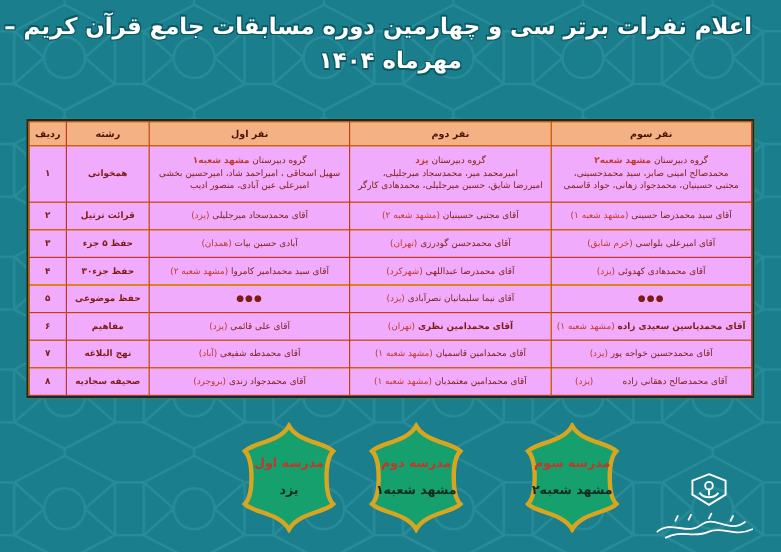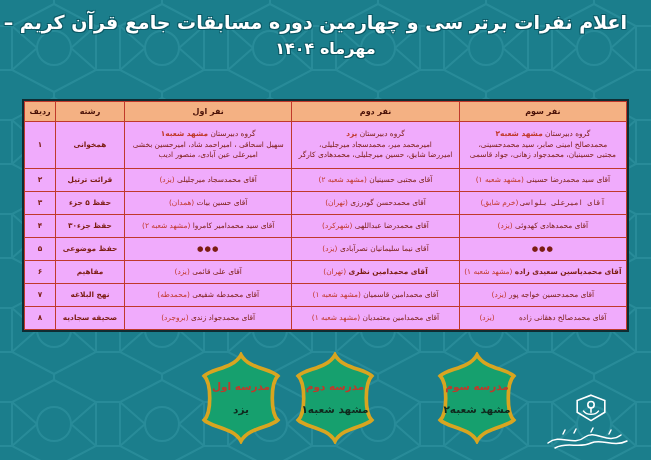--- a/index.html
+++ b/index.html
@@ -46,21 +46,21 @@
     font-weight: bold;
     letter-spacing: 0px;
     text-shadow:
       0 0 1px #0d5a66,
       1px 1px 0 #0d5a66,
       -1px 1px 0 #0d5a66,
       1px -1px 0 #0d5a66,
       -1px -1px 0 #0d5a66;
     white-space: nowrap;
   }
-  .title-line.second { font-size: 16px; }
+  .title-line.second { font-size: 19px; }
 
   
   .table-wrap {
     position: absolute;
     top: 99px;
     right: 22px;
     left: 22px;
     border: 2px solid #0f2d33;
     background: #ffff00;
     box-sizing: border-box;
@@ -146,21 +146,21 @@
     font-weight: bold;
     margin-bottom: 9px;
   }
   .medal .place {
     display: block;
     color: #102a1e;
     font-size: 10.5px;
     font-weight: bold;
   }
   .medal-1 { right: 364px; }
-  .medal-2 { right: 270px; }
+  .medal-2 { right: 258px; }
   .medal-3 { right: 128px; }
 
   
   .logo {
     position: absolute;
     left: 12px;
     bottom: 8px;
     width: 104px;
     height: 62px;
     display: flex;
@@ -229,23 +229,23 @@
             <td class="col-radif">۱</td>
           </tr>
           <tr class="row-std">
             <td class="col-third"><span class="cell-name" style="display: inline;">آقای سید محمدرضا حسینی</span> <span class="cell-loc">(مشهد شعبه ۱)</span></td>
             <td class="col-second"><span class="cell-name" style="display: inline;">آقای مجتبی حسینیان</span> <span class="cell-loc">(مشهد شعبه ۲)</span></td>
             <td class="col-first"><span class="cell-name" style="display: inline;">آقای محمدسجاد میرجلیلی</span> <span class="cell-loc">(یزد)</span></td>
             <td class="col-reshte">قرائت ترتیل</td>
             <td class="col-radif">۲</td>
           </tr>
           <tr class="row-std">
-            <td class="col-third"><span class="cell-name" style="display: inline; font-family: Liberation Mono, monospace;">آقای امیرعلی بلواسی</span> <span class="cell-loc">(خرم شایق)</span></td>
+            <td class="col-third"><span class="cell-name" style="display: inline;">آقای امیرعلی بلواسی</span> <span class="cell-loc">(خرم شایق)</span></td>
             <td class="col-second"><span class="cell-name" style="display: inline;">آقای محمدحسن گودرزی</span> <span class="cell-loc">(تهران)</span></td>
-            <td class="col-first"><span class="cell-name" style="display: inline;">آقای حسین بیات</span> <span class="cell-loc">(همدان)</span></td>
+            <td class="col-first"><span class="cell-name" style="display: inline;">آبادی حسین بیات</span> <span class="cell-loc">(همدان)</span></td>
             <td class="col-reshte">حفظ ۵ جزء</td>
             <td class="col-radif">۳</td>
           </tr>
           <tr class="row-std">
             <td class="col-third"><span class="cell-name" style="display: inline;">آقای محمدهادی کهدوئی</span> <span class="cell-loc">(یزد)</span></td>
             <td class="col-second"><span class="cell-name" style="display: inline;">آقای محمدرضا عبداللهی</span> <span class="cell-loc">(شهرکرد)</span></td>
             <td class="col-first"><span class="cell-name" style="display: inline;">آقای سید محمدامیر کامروا</span> <span class="cell-loc">(مشهد شعبه ۲)</span></td>
             <td class="col-reshte">حفظ جزء۳۰</td>
             <td class="col-radif">۴</td>
           </tr>
@@ -259,21 +259,21 @@
           <tr class="row-std">
             <td class="col-third"><span class="cell-name" style="display: inline; font-weight: bold;">آقای محمدیاسین سعیدی زاده</span> <span class="cell-loc">(مشهد شعبه ۱)</span></td>
             <td class="col-second"><span class="cell-name" style="display: inline; font-weight: bold;">آقای محمدامین نظری</span> <span class="cell-loc">(تهران)</span></td>
             <td class="col-first"><span class="cell-name" style="display: inline;">آقای علی قائمی</span> <span class="cell-loc">(یزد)</span></td>
             <td class="col-reshte">مفاهیم</td>
             <td class="col-radif">۶</td>
           </tr>
           <tr class="row-std">
             <td class="col-third"><span class="cell-name" style="display: inline; margin-top: 20px;">آقای محمدحسین خواجه پور</span> <span class="cell-loc">(یزد)</span></td>
             <td class="col-second"><span class="cell-name" style="display: inline;">آقای محمدامین قاسمیان</span> <span class="cell-loc">(مشهد شعبه ۱)</span></td>
-            <td class="col-first"><span class="cell-name" style="display: inline;">آقای محمدطه شفیعی</span> <span class="cell-loc">(محمدطه)</span></td>
+            <td class="col-first"><span class="cell-name" style="display: inline;">آقای محمدطه شفیعی</span> <span class="cell-loc">(آباد)</span></td>
             <td class="col-reshte">نهج البلاغه</td>
             <td class="col-radif">۷</td>
           </tr>
           <tr class="row-std">
             <td class="col-third"><span class="cell-name" style="display: inline; margin-left: 22px;">آقای محمدصالح دهقانی زاده</span> <span class="cell-loc">(یزد)</span></td>
             <td class="col-second"><span class="cell-name" style="display: inline;">آقای محمدامین معتمدیان</span> <span class="cell-loc">(مشهد شعبه ۱)</span></td>
             <td class="col-first"><span class="cell-name" style="display: inline;">آقای محمدجواد زندی</span> <span class="cell-loc">(بروجرد)</span></td>
             <td class="col-reshte">صحیفه سجادیه</td>
             <td class="col-radif">۸</td>
           </tr>

